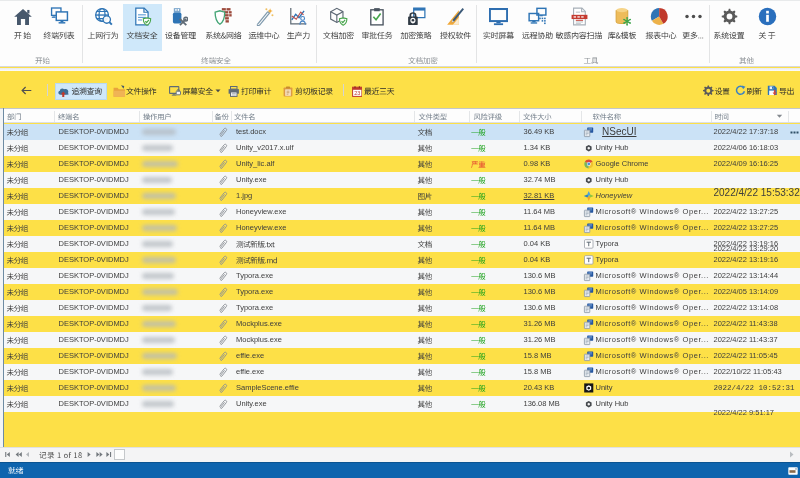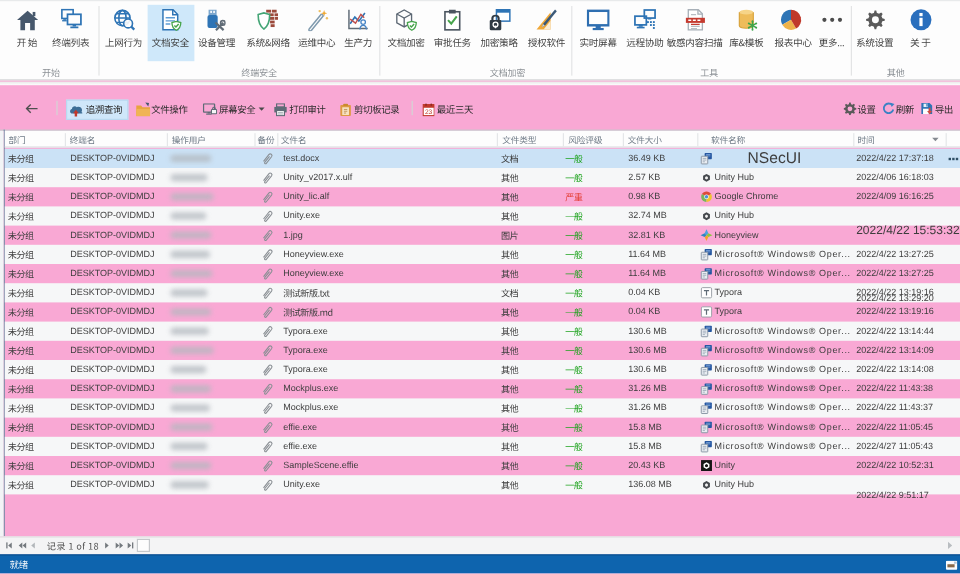--- a/index.html
+++ b/index.html
@@ -1,15 +1,15 @@
 <!DOCTYPE html>
 <html><head><meta charset="utf-8"><style>
 *{margin:0;padding:0;box-sizing:border-box}
 body{width:800px;height:478px;overflow:hidden;font-family:"Liberation Sans",sans-serif;background:#fff}
-#app{position:relative;width:800px;height:478px;background:#f9a8d4}
+#app{position:relative;width:800px;height:478px;background:#fde047}
 .abs{position:absolute}
 .lat{position:absolute;white-space:pre;color:#3d3d3d}
 </style></head><body>
 <div id="app">
     <div class="abs" style="left:0;top:0;width:800px;height:67px;background:#fdfdfd;border-top:1px solid #e8eaeb;border-bottom:1px solid #d8d9da"></div>
     <div class="abs" style="left:0;top:68px;width:800px;height:3px;background:linear-gradient(#e9e9e9,#fdfdfd)"></div>
     <div class="abs" style="left:81.5px;top:5px;width:1px;height:58px;background:#e3e4e5"></div>
     <div class="abs" style="left:315.5px;top:5px;width:1px;height:58px;background:#e3e4e5"></div>
     <div class="abs" style="left:476.0px;top:5px;width:1px;height:58px;background:#e3e4e5"></div>
     <div class="abs" style="left:709.0px;top:5px;width:1px;height:58px;background:#e3e4e5"></div>
@@ -286,45 +286,45 @@
     <div class="abs" style="left:4px;top:236px;width:796px;height:16px;background:#f6f7f8"></div>
     <div class="abs" style="left:4px;top:268px;width:796px;height:16px;background:#f6f7f8"></div>
     <div class="abs" style="left:4px;top:300px;width:796px;height:16px;background:#f6f7f8"></div>
     <div class="abs" style="left:4px;top:332px;width:796px;height:16px;background:#f6f7f8"></div>
     <div class="abs" style="left:4px;top:364px;width:796px;height:16px;background:#f6f7f8"></div>
     <div class="abs" style="left:4px;top:396px;width:796px;height:16px;background:#f6f7f8"></div>
     <div class="lat" style="left:58.5px;top:127.2px;font-size:7.5px;line-height:10.5px;color:#3d3d3d;">DESKTOP-0VIDMDJ</div>
     <div class="abs" style="left:142px;top:129.0px;width:34px;height:6px;background:#b2b8be;border-radius:3px;filter:blur(2px);opacity:0.78"></div>
     <div class="lat" style="left:236.0px;top:127.2px;font-size:7.5px;line-height:10.5px;color:#3d3d3d;">test.docx</div>
     <div class="lat" style="left:523.5px;top:127.2px;font-size:7.5px;line-height:10.5px;color:#3d3d3d;">36.49 KB</div>
-    <div class="lat" style="left:623px;top:127.2px;font-size:13px;line-height:10.5px;color:#3d3d3d;">NSecUI</div>
+    <div class="lat" style="left:602px;top:127.2px;font-size:10px;line-height:10.5px;color:#3d3d3d;text-decoration:underline;">NSecUI</div>
     <div class="lat" style="left:713.5px;top:127.2px;font-size:7.5px;line-height:10.5px;color:#3d3d3d;">2022/4/22 17:37:18</div>
     <div class="lat" style="left:58.5px;top:143.2px;font-size:7.5px;line-height:10.5px;color:#3d3d3d;">DESKTOP-0VIDMDJ</div>
     <div class="abs" style="left:142px;top:145.0px;width:31px;height:6px;background:#b2b8be;border-radius:3px;filter:blur(2px);opacity:0.78"></div>
     <div class="lat" style="left:236.0px;top:143.2px;font-size:7.5px;line-height:10.5px;color:#3d3d3d;">Unity_v2017.x.ulf</div>
-    <div class="lat" style="left:523.5px;top:143.2px;font-size:7.5px;line-height:10.5px;color:#3d3d3d;">2.57 KB</div>
+    <div class="lat" style="left:523.5px;top:143.2px;font-size:7.5px;line-height:10.5px;color:#3d3d3d;">1.34 KB</div>
     <div class="lat" style="left:595.5px;top:143.2px;font-size:7.5px;line-height:10.5px;color:#3d3d3d;">Unity Hub</div>
     <div class="lat" style="left:713.5px;top:143.2px;font-size:7.5px;line-height:10.5px;color:#3d3d3d;">2022/4/06 16:18:03</div>
     <div class="lat" style="left:58.5px;top:159.2px;font-size:7.5px;line-height:10.5px;color:#3d3d3d;">DESKTOP-0VIDMDJ</div>
     <div class="abs" style="left:142px;top:161.0px;width:36px;height:6px;background:#b2b8be;border-radius:3px;filter:blur(2px);opacity:0.78"></div>
     <div class="lat" style="left:236.0px;top:159.2px;font-size:7.5px;line-height:10.5px;color:#3d3d3d;">Unity_lic.alf</div>
     <div class="lat" style="left:523.5px;top:159.2px;font-size:7.5px;line-height:10.5px;color:#3d3d3d;">0.98 KB</div>
     <div class="lat" style="left:595.5px;top:159.2px;font-size:7.5px;line-height:10.5px;color:#3d3d3d;">Google Chrome</div>
     <div class="lat" style="left:713.5px;top:159.2px;font-size:7.5px;line-height:10.5px;color:#3d3d3d;">2022/4/09 16:16:25</div>
     <div class="lat" style="left:58.5px;top:175.2px;font-size:7.5px;line-height:10.5px;color:#3d3d3d;">DESKTOP-0VIDMDJ</div>
     <div class="abs" style="left:142px;top:177.0px;width:30px;height:6px;background:#b2b8be;border-radius:3px;filter:blur(2px);opacity:0.78"></div>
     <div class="lat" style="left:236.0px;top:175.2px;font-size:7.5px;line-height:10.5px;color:#3d3d3d;">Unity.exe</div>
     <div class="lat" style="left:523.5px;top:175.2px;font-size:7.5px;line-height:10.5px;color:#3d3d3d;">32.74 MB</div>
     <div class="lat" style="left:595.5px;top:175.2px;font-size:7.5px;line-height:10.5px;color:#3d3d3d;">Unity Hub</div>
     <div class="lat" style="left:713.5px;top:188px;font-size:10px;line-height:10.5px;color:#3d3d3d;">2022/4/22 15:53:32</div>
     <div class="lat" style="left:58.5px;top:191.2px;font-size:7.5px;line-height:10.5px;color:#3d3d3d;">DESKTOP-0VIDMDJ</div>
     <div class="abs" style="left:142px;top:193.0px;width:34px;height:6px;background:#b2b8be;border-radius:3px;filter:blur(2px);opacity:0.78"></div>
     <div class="lat" style="left:236.0px;top:191.2px;font-size:7.5px;line-height:10.5px;color:#3d3d3d;">1.jpg</div>
-    <div class="lat" style="left:523.5px;top:191.2px;font-size:7.5px;line-height:10.5px;color:#3d3d3d;">32.81 KB</div>
-    <div class="lat" style="left:595.5px;top:191.2px;font-size:7.5px;line-height:10.5px;color:#3d3d3d;">Honeyview</div>
+    <div class="lat" style="left:523.5px;top:191.2px;font-size:7.5px;line-height:10.5px;color:#3d3d3d;text-decoration:underline;">32.81 KB</div>
+    <div class="lat" style="left:595.5px;top:191.2px;font-size:7.5px;line-height:10.5px;color:#3d3d3d;font-style:italic;">Honeyview</div>
     <div class="lat" style="left:713.5px;top:208px;font-size:7.5px;line-height:10.5px;color:#3d3d3d;margin-top:36px;">2022/4/22 13:29:20</div>
     <div class="lat" style="left:58.5px;top:207.2px;font-size:7.5px;line-height:10.5px;color:#3d3d3d;">DESKTOP-0VIDMDJ</div>
     <div class="abs" style="left:142px;top:209.0px;width:33px;height:6px;background:#b2b8be;border-radius:3px;filter:blur(2px);opacity:0.78"></div>
     <div class="lat" style="left:236.0px;top:207.2px;font-size:7.5px;line-height:10.5px;color:#3d3d3d;">Honeyview.exe</div>
     <div class="lat" style="left:523.5px;top:207.2px;font-size:7.5px;line-height:10.5px;color:#3d3d3d;">11.64 MB</div>
     <div class="lat" style="left:595.5px;top:207.2px;font-size:7.5px;line-height:10.5px;color:#3d3d3d;letter-spacing:0.55px;">Microsoft® Windows® Oper...</div>
     <div class="lat" style="left:713.5px;top:207.2px;font-size:7.5px;line-height:10.5px;color:#3d3d3d;">2022/4/22 13:27:25</div>
     <div class="lat" style="left:58.5px;top:223.2px;font-size:7.5px;line-height:10.5px;color:#3d3d3d;">DESKTOP-0VIDMDJ</div>
     <div class="abs" style="left:142px;top:225.0px;width:35px;height:6px;background:#b2b8be;border-radius:3px;filter:blur(2px);opacity:0.78"></div>
     <div class="lat" style="left:236.0px;top:223.2px;font-size:7.5px;line-height:10.5px;color:#3d3d3d;">Honeyview.exe</div>
@@ -345,21 +345,21 @@
     <div class="abs" style="left:142px;top:273.0px;width:32px;height:6px;background:#b2b8be;border-radius:3px;filter:blur(2px);opacity:0.78"></div>
     <div class="lat" style="left:236.0px;top:271.2px;font-size:7.5px;line-height:10.5px;color:#3d3d3d;">Typora.exe</div>
     <div class="lat" style="left:523.5px;top:271.2px;font-size:7.5px;line-height:10.5px;color:#3d3d3d;">130.6 MB</div>
     <div class="lat" style="left:595.5px;top:271.2px;font-size:7.5px;line-height:10.5px;color:#3d3d3d;letter-spacing:0.55px;">Microsoft® Windows® Oper...</div>
     <div class="lat" style="left:713.5px;top:271.2px;font-size:7.5px;line-height:10.5px;color:#3d3d3d;">2022/4/22 13:14:44</div>
     <div class="lat" style="left:58.5px;top:287.2px;font-size:7.5px;line-height:10.5px;color:#3d3d3d;">DESKTOP-0VIDMDJ</div>
     <div class="abs" style="left:142px;top:289.0px;width:36px;height:6px;background:#b2b8be;border-radius:3px;filter:blur(2px);opacity:0.78"></div>
     <div class="lat" style="left:236.0px;top:287.2px;font-size:7.5px;line-height:10.5px;color:#3d3d3d;">Typora.exe</div>
     <div class="lat" style="left:523.5px;top:287.2px;font-size:7.5px;line-height:10.5px;color:#3d3d3d;">130.6 MB</div>
     <div class="lat" style="left:595.5px;top:287.2px;font-size:7.5px;line-height:10.5px;color:#3d3d3d;letter-spacing:0.55px;">Microsoft® Windows® Oper...</div>
-    <div class="lat" style="left:713.5px;top:287.2px;font-size:7.5px;line-height:10.5px;color:#3d3d3d;">2022/4/22 13:14:09</div>
+    <div class="lat" style="left:713.5px;top:287.2px;font-size:7.5px;line-height:10.5px;color:#3d3d3d;">2022/4/05 13:14:09</div>
     <div class="lat" style="left:58.5px;top:303.2px;font-size:7.5px;line-height:10.5px;color:#3d3d3d;">DESKTOP-0VIDMDJ</div>
     <div class="abs" style="left:142px;top:305.0px;width:30px;height:6px;background:#b2b8be;border-radius:3px;filter:blur(2px);opacity:0.78"></div>
     <div class="lat" style="left:236.0px;top:303.2px;font-size:7.5px;line-height:10.5px;color:#3d3d3d;">Typora.exe</div>
     <div class="lat" style="left:523.5px;top:303.2px;font-size:7.5px;line-height:10.5px;color:#3d3d3d;">130.6 MB</div>
     <div class="lat" style="left:595.5px;top:303.2px;font-size:7.5px;line-height:10.5px;color:#3d3d3d;letter-spacing:0.55px;">Microsoft® Windows® Oper...</div>
     <div class="lat" style="left:713.5px;top:303.2px;font-size:7.5px;line-height:10.5px;color:#3d3d3d;">2022/4/22 13:14:08</div>
     <div class="lat" style="left:58.5px;top:319.2px;font-size:7.5px;line-height:10.5px;color:#3d3d3d;">DESKTOP-0VIDMDJ</div>
     <div class="abs" style="left:142px;top:321.0px;width:34px;height:6px;background:#b2b8be;border-radius:3px;filter:blur(2px);opacity:0.78"></div>
     <div class="lat" style="left:236.0px;top:319.2px;font-size:7.5px;line-height:10.5px;color:#3d3d3d;">Mockplus.exe</div>
     <div class="lat" style="left:523.5px;top:319.2px;font-size:7.5px;line-height:10.5px;color:#3d3d3d;">31.26 MB</div>
@@ -375,27 +375,27 @@
     <div class="abs" style="left:142px;top:353.0px;width:35px;height:6px;background:#b2b8be;border-radius:3px;filter:blur(2px);opacity:0.78"></div>
     <div class="lat" style="left:236.0px;top:351.2px;font-size:7.5px;line-height:10.5px;color:#3d3d3d;">effie.exe</div>
     <div class="lat" style="left:523.5px;top:351.2px;font-size:7.5px;line-height:10.5px;color:#3d3d3d;">15.8 MB</div>
     <div class="lat" style="left:595.5px;top:351.2px;font-size:7.5px;line-height:10.5px;color:#3d3d3d;letter-spacing:0.55px;">Microsoft® Windows® Oper...</div>
     <div class="lat" style="left:713.5px;top:351.2px;font-size:7.5px;line-height:10.5px;color:#3d3d3d;">2022/4/22 11:05:45</div>
     <div class="lat" style="left:58.5px;top:367.2px;font-size:7.5px;line-height:10.5px;color:#3d3d3d;">DESKTOP-0VIDMDJ</div>
     <div class="abs" style="left:142px;top:369.0px;width:31px;height:6px;background:#b2b8be;border-radius:3px;filter:blur(2px);opacity:0.78"></div>
     <div class="lat" style="left:236.0px;top:367.2px;font-size:7.5px;line-height:10.5px;color:#3d3d3d;">effie.exe</div>
     <div class="lat" style="left:523.5px;top:367.2px;font-size:7.5px;line-height:10.5px;color:#3d3d3d;">15.8 MB</div>
     <div class="lat" style="left:595.5px;top:367.2px;font-size:7.5px;line-height:10.5px;color:#3d3d3d;letter-spacing:0.55px;">Microsoft® Windows® Oper...</div>
-    <div class="lat" style="left:713.5px;top:367.2px;font-size:7.5px;line-height:10.5px;color:#3d3d3d;">2022/4/27 11:05:43</div>
+    <div class="lat" style="left:713.5px;top:367.2px;font-size:7.5px;line-height:10.5px;color:#3d3d3d;">2022/10/22 11:05:43</div>
     <div class="lat" style="left:58.5px;top:383.2px;font-size:7.5px;line-height:10.5px;color:#3d3d3d;">DESKTOP-0VIDMDJ</div>
     <div class="abs" style="left:142px;top:385.0px;width:34px;height:6px;background:#b2b8be;border-radius:3px;filter:blur(2px);opacity:0.78"></div>
     <div class="lat" style="left:236.0px;top:383.2px;font-size:7.5px;line-height:10.5px;color:#3d3d3d;">SampleScene.effie</div>
     <div class="lat" style="left:523.5px;top:383.2px;font-size:7.5px;line-height:10.5px;color:#3d3d3d;">20.43 KB</div>
     <div class="lat" style="left:595.5px;top:383.2px;font-size:7.5px;line-height:10.5px;color:#3d3d3d;">Unity</div>
-    <div class="lat" style="left:713.5px;top:383.2px;font-size:7.5px;line-height:10.5px;color:#3d3d3d;">2022/4/22 10:52:31</div>
+    <div class="lat" style="left:713.5px;top:383.2px;font-size:7.5px;line-height:10.5px;color:#3d3d3d;font-family:Liberation Mono, monospace;">2022/4/22 10:52:31</div>
     <div class="lat" style="left:58.5px;top:399.2px;font-size:7.5px;line-height:10.5px;color:#3d3d3d;">DESKTOP-0VIDMDJ</div>
     <div class="abs" style="left:142px;top:401.0px;width:32px;height:6px;background:#b2b8be;border-radius:3px;filter:blur(2px);opacity:0.78"></div>
     <div class="lat" style="left:236.0px;top:399.2px;font-size:7.5px;line-height:10.5px;color:#3d3d3d;">Unity.exe</div>
     <div class="lat" style="left:523.5px;top:399.2px;font-size:7.5px;line-height:10.5px;color:#3d3d3d;">136.08 MB</div>
     <div class="lat" style="left:595.5px;top:399.2px;font-size:7.5px;line-height:10.5px;color:#3d3d3d;">Unity Hub</div>
     <div class="lat" style="left:713.5px;top:408px;font-size:7.5px;line-height:10.5px;color:#3d3d3d;">2022/4/22 9:51:17</div>
     <svg width="800" height="478" style="position:absolute;left:0;top:0;z-index:8;pointer-events:none">
       <defs>
 <g id="clip">
           <path d="M2.6 7.8 L7 2.2 C8.3 0.6 10.5 2.3 9.3 3.9 L4.9 9.4 C4.2 10.3 3 9.4 3.7 8.4 L7.6 3.6" fill="none" stroke="#8a8f94" stroke-width="0.9"></path>

